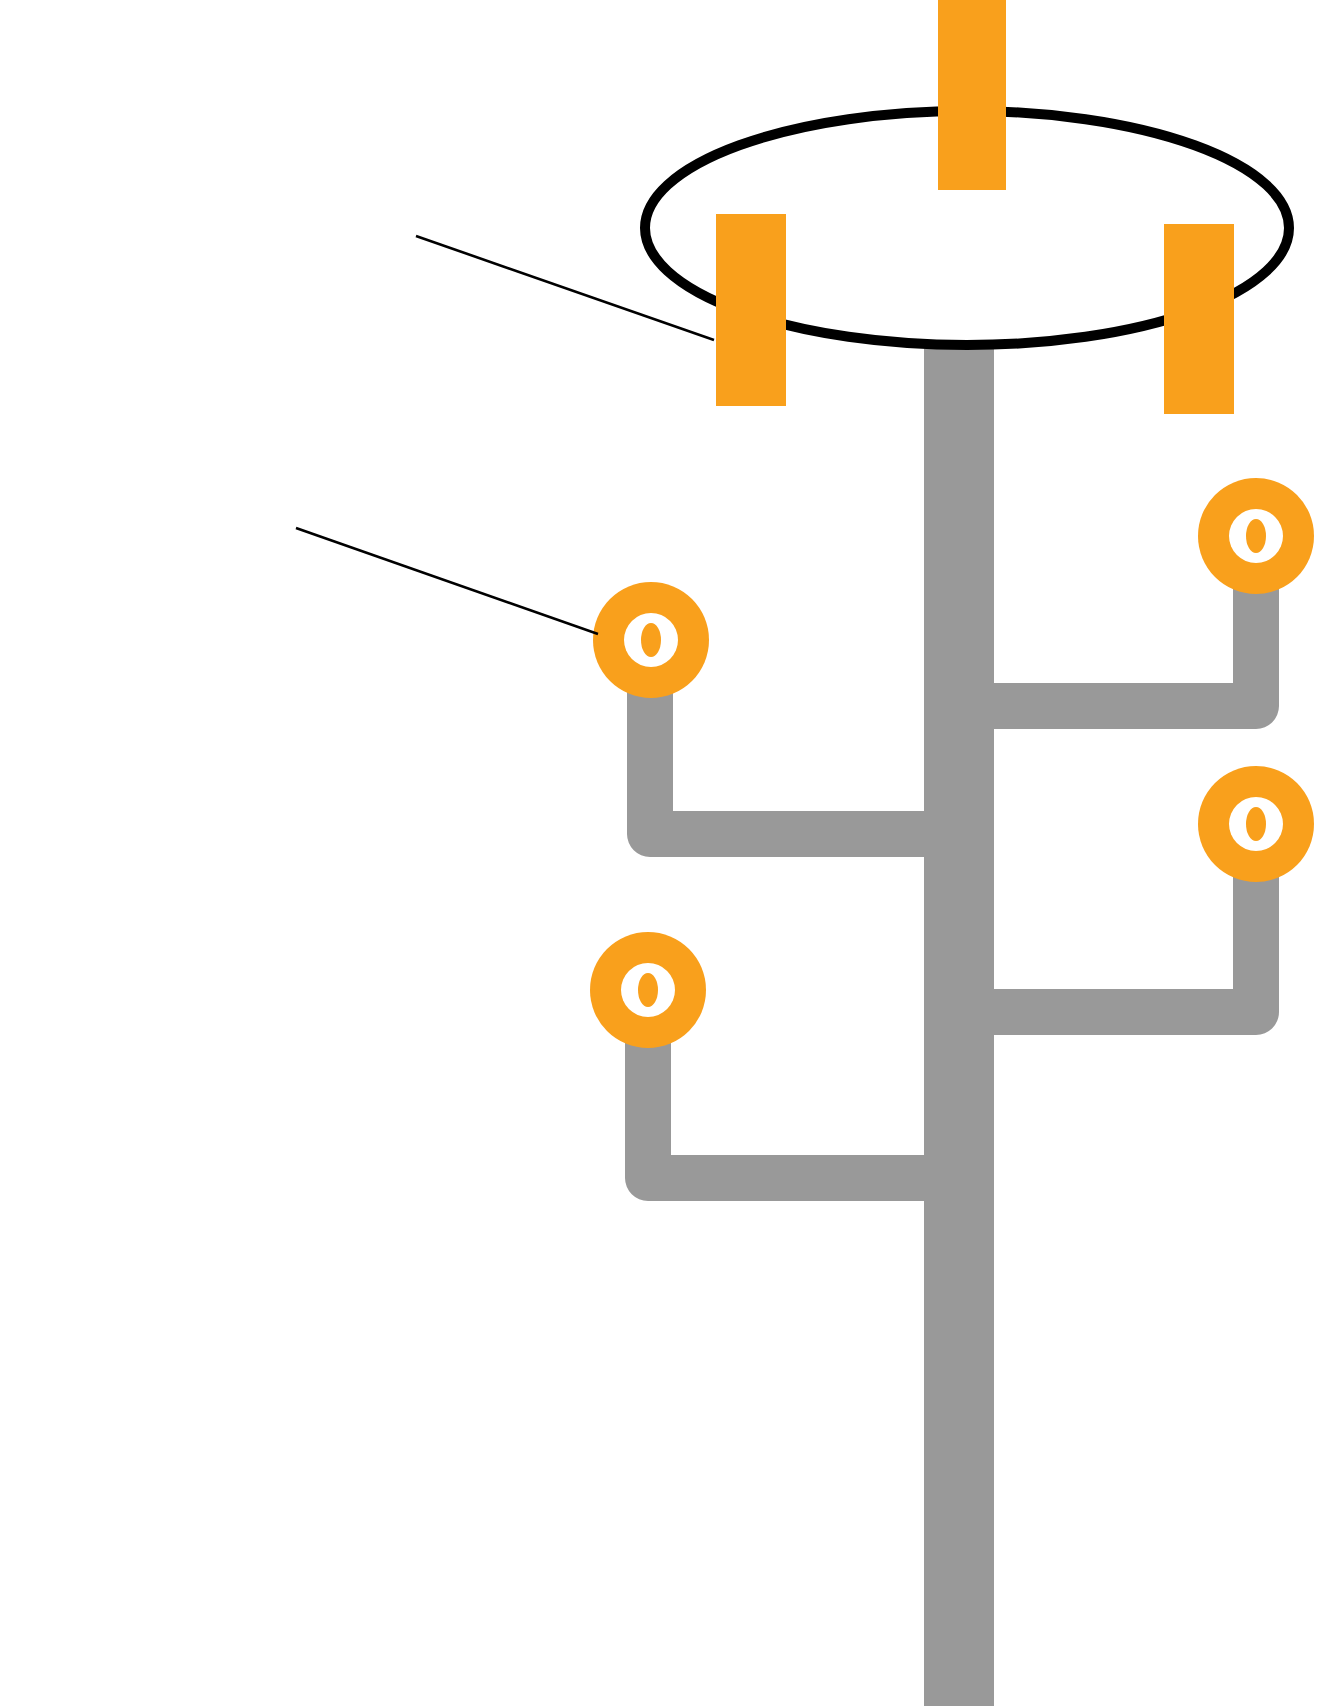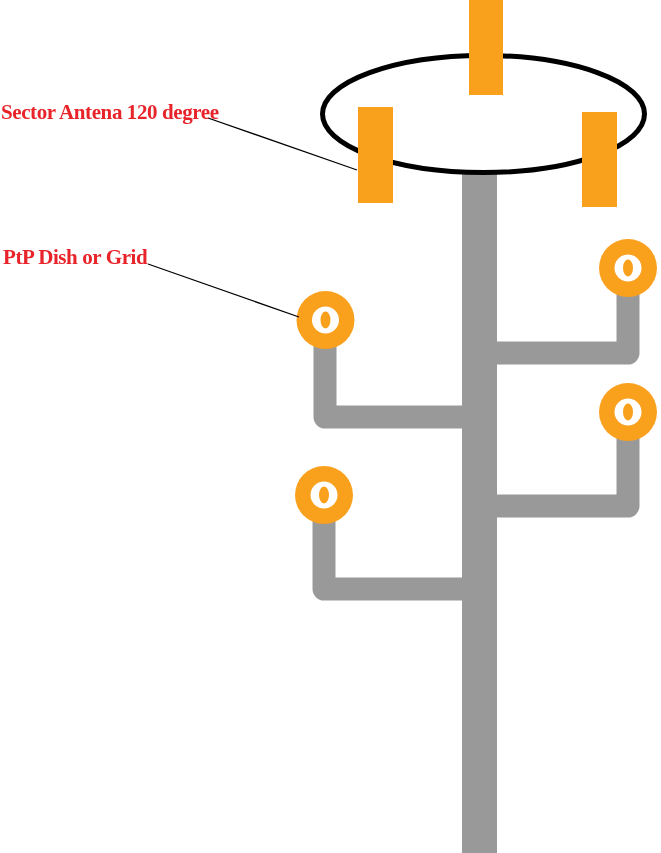--- a/index.html
+++ b/index.html
@@ -74,17 +74,15 @@
     <g>
       <circle class="orange" cx="324" cy="495" r="29"></circle>
       <circle class="white-fill" cx="324" cy="495" r="13.5"></circle>
       <ellipse class="orange" cx="324" cy="495" rx="5" ry="8.5"></ellipse>
     </g>
 
     <line class="leader" x1="208" y1="118" x2="357" y2="170"></line>
     <line class="leader" x1="148" y1="264" x2="299" y2="317"></line>
   </svg>
 
-  <div class="label label-sector">Sector Antena 120 degree</div>
 
-  <div class="label label-ptp">PtP Dish or Grid</div>
 
 </div>
 
 </body></html>

